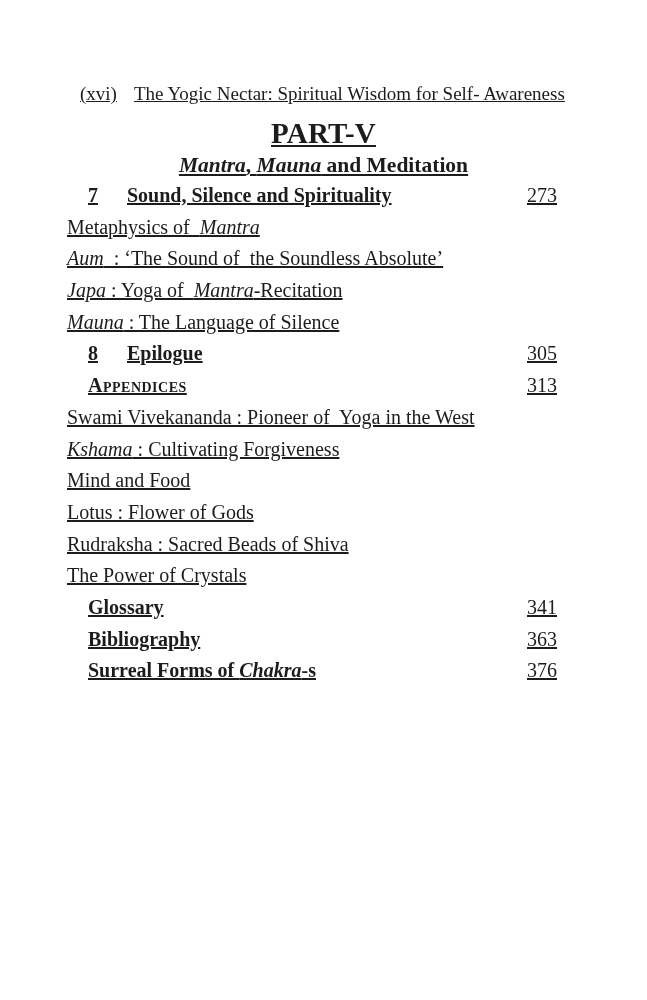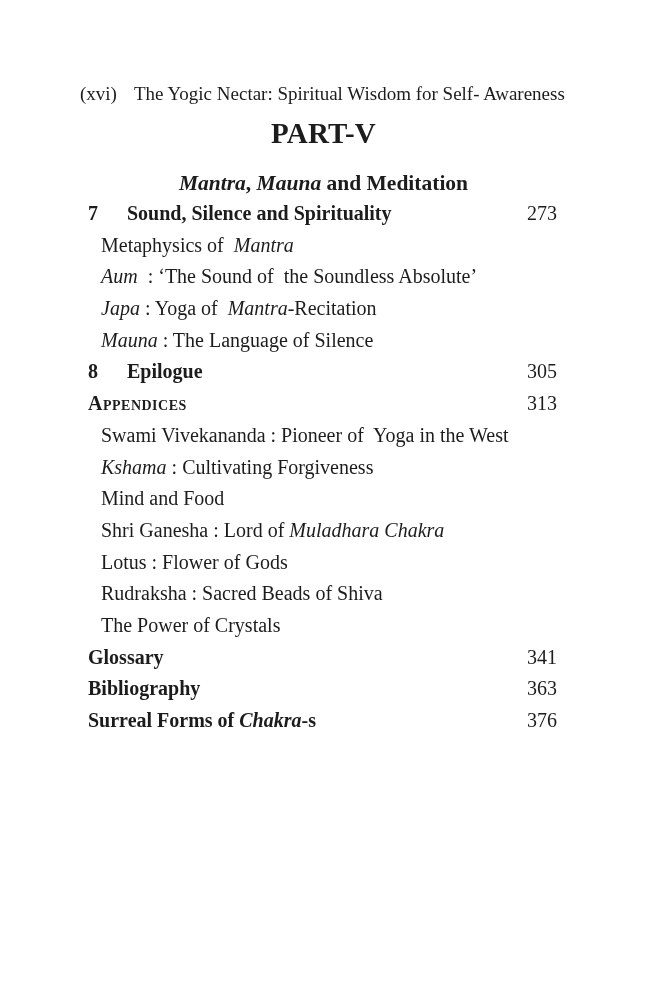--- a/index.html
+++ b/index.html
@@ -8,58 +8,59 @@
     background: #ffffff;
   }
   .page {
     position: relative;
     width: 647px;
     height: 747px;
     background: var(--paper, #ffffff);
     color: var(--ink, #1c1c1c);
     font-family: "Liberation Serif", serif;
     overflow: hidden;
+    text-decoration: underline;
   }
   .running-header {
     display: flex;
     align-items: baseline;
     margin: 82px 70px 0 80px;
     font-size: 19px;
     line-height: 24px;
   }
   .running-header .page-label { margin-right: 17px; flex: none; }
   .part-heading {
     margin-top: 14px;
     text-align: center;
     font-size: 29px;
     font-weight: bold;
     line-height: 27px;
     letter-spacing: 0.2px;
   }
   .part-subtitle {
-    margin-top: 23px;
+    margin-top: 5px;
     text-align: center;
     font-size: 21.5px;
     font-weight: bold;
     line-height: 27px;
   }
   .toc {
     margin-top: 1px;
     font-size: 20px;
   }
   .row {
     display: flex;
     align-items: baseline;
     height: 31.7px;
     line-height: 31.7px;
     padding-left: 88px;
     padding-right: 90px;
     white-space: pre-wrap;
   }
-  .row.item { padding-left: 101px; }
+  .row.item { padding-left: 67px; }
   .row .num {
     flex: none;
     width: 39px;
     font-weight: bold;
   }
   .row .text { min-width: 0; }
   .row.chapter .text,
   .row.section .text,
   .row.back .text { font-weight: bold; }
   .row .page-num {
@@ -91,21 +92,20 @@
       <div class="row chapter"><span class="num">7</span><span class="text"><span>Sound, Silence and Spirituality</span></span><span class="page-num">273</span></div>
       <div class="row item"><span class="text"><span>Metaphysics of  </span><em>Mantra</em></span></div>
       <div class="row item"><span class="text"><em>Aum</em><span>  : ‘The Sound of  the Soundless Absolute’</span></span></div>
       <div class="row item"><span class="text"><em>Japa</em><span> : Yoga of  </span><em>Mantra</em><span>-Recitation</span></span></div>
       <div class="row item"><span class="text"><em>Mauna</em><span> : The Language of Silence</span></span></div>
       <div class="row chapter"><span class="num">8</span><span class="text"><span>Epilogue</span></span><span class="page-num">305</span></div>
       <div class="row section"><span class="text"><span class="sc">Appendices</span></span><span class="page-num">313</span></div>
       <div class="row item"><span class="text"><span>Swami Vivekananda : Pioneer of  Yoga in the West</span></span></div>
       <div class="row item"><span class="text"><em>Kshama</em><span> : Cultivating Forgiveness</span></span></div>
       <div class="row item"><span class="text"><span>Mind and Food</span></span></div>
-      <div class="row item"><span class="text"><span>Shri Ganesha : Lord of </span><em>Muladhara Chakra</em></span></div>
       <div class="row item"><span class="text"><span>Lotus : Flower of Gods</span></span></div>
       <div class="row item"><span class="text"><span>Rudraksha : Sacred Beads of Shiva</span></span></div>
       <div class="row item"><span class="text"><span>The Power of Crystals</span></span></div>
       <div class="row back"><span class="text"><span>Glossary</span></span><span class="page-num">341</span></div>
       <div class="row back"><span class="text"><span>Bibliography</span></span><span class="page-num">363</span></div>
       <div class="row back"><span class="text"><span>Surreal Forms of </span><em>Chakra</em><span>-s</span></span><span class="page-num">376</span></div>
     </div>
 
 </div>
 

